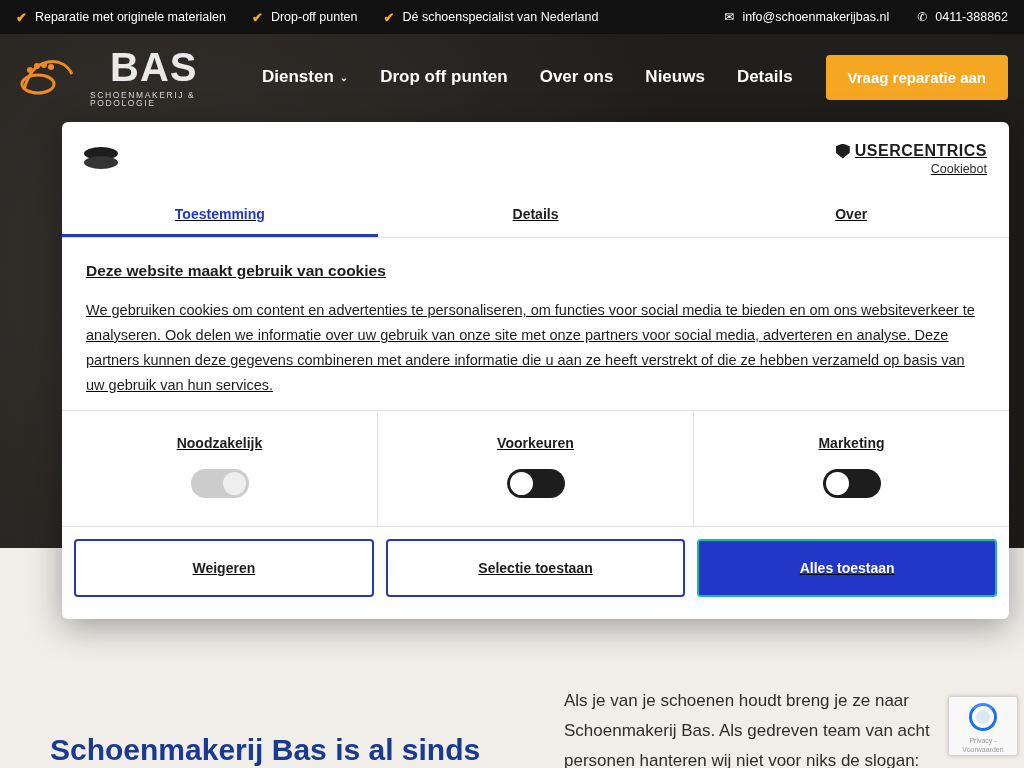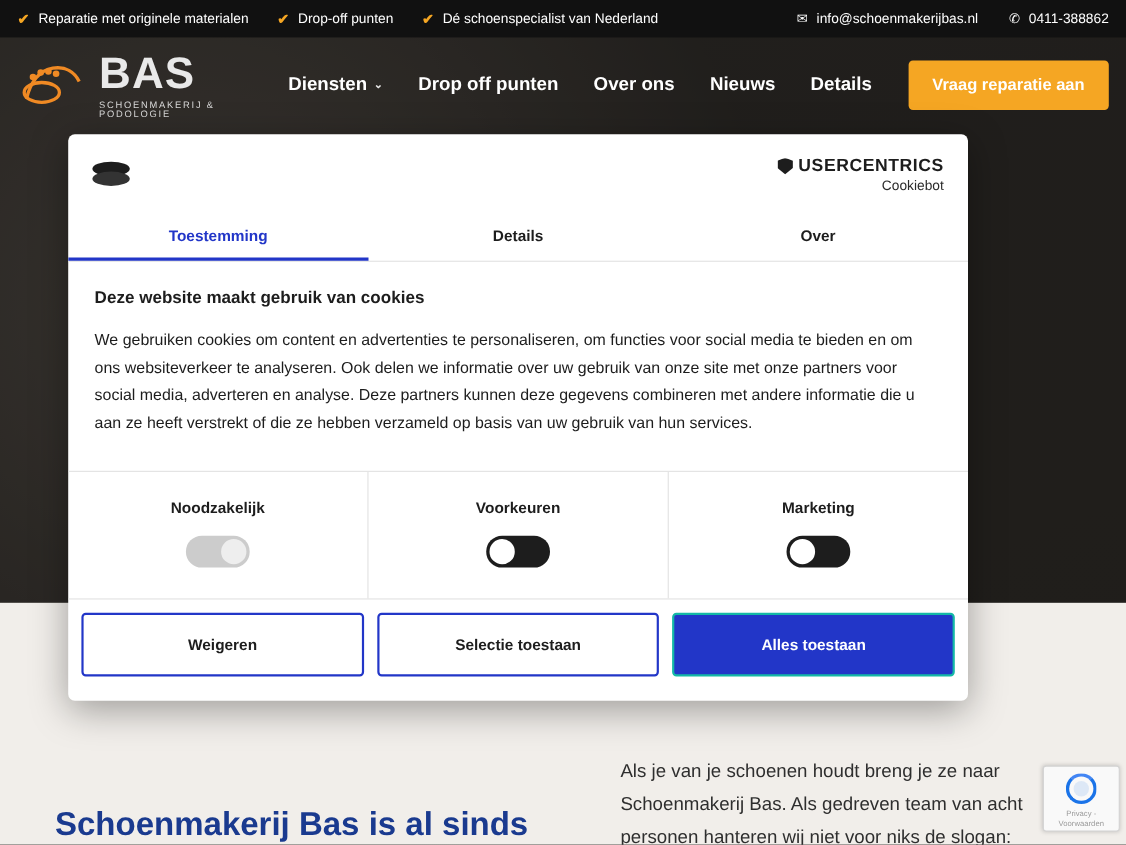--- a/index.html
+++ b/index.html
@@ -43,21 +43,21 @@
   .header {
     position: relative; z-index: 5;
     height: 86px;
     display: flex; align-items: center;
     padding: 0 16px 0 18px;
   }
   .logo { display: flex; align-items: center; gap: 10px; width: 220px; }
   .logo-mark { width: 62px; height: 54px; position: relative; }
   .logo-text { display: flex; flex-direction: column; line-height: 1; }
   .logo-bas {
-    font-size: 40px; font-weight: bold; color: #e9e9e9; letter-spacing: 1px;
+    font-size: 40px; font-weight: bold; color: #e9e9e9; letter-spacing: 1px; margin-left: 20px;
   }
   .logo-sub {
     font-size: 8.5px; color: #d8d8d8; letter-spacing: 1.6px; margin-top: 4px;
   }
   .nav {
     flex: 1;
     display: flex; align-items: center; gap: 32px;
     justify-content: flex-start;
     margin-left: 24px;
   }
@@ -113,26 +113,27 @@
   .rc-mark::after {
     content: ""; position: absolute; inset: 4px;
     border-radius: 50%; background: #1a73e8; opacity: .12;
   }
   .rc-txt { font-size: 7px; color: #9a9a9a; margin-top: 5px; text-align: center; line-height: 1.3; }
 
   
   .dialog {
     position: absolute;
     left: 62px; top: 122px;
-    width: 818px;
+    width: 947px;
     background: #ffffff;
     border-radius: 6px;
     box-shadow: 0 8px 34px rgba(0,0,0,.35);
     z-index: 20;
     overflow: hidden;
+    text-decoration: underline;
   }
   .dlg-head {
     display: flex; align-items: center; justify-content: space-between;
     padding: 20px 22px 14px 22px;
   }
   .cb-logo {
     width: 34px; height: 28px;
     position: relative;
   }
   .cb-logo .disk {
@@ -170,21 +171,21 @@
     box-shadow: inset 0 -3px 0 0 #2236c8;
   }
 
   .dlg-body { padding: 24px 24px 8px 24px; }
   .dlg-title { font-size: 15.5px; font-weight: bold; color: #1d1d1d; margin-bottom: 18px; }
   .dlg-text { font-size: 14.5px; line-height: 1.72; color: #1d1d1d; }
 
   .cats {
     display: flex;
     border-top: 1px solid #e2e2e2;
-    margin-top: 22px;
+    margin-top: 4px;
   }
   .cat {
     flex: 1;
     padding: 24px 0 28px 0;
     text-align: center;
     border-right: 1px solid #e2e2e2;
   }
   .cat:last-child { border-right: none; }
   .cat-label { font-size: 14px; font-weight: bold; color: #1d1d1d; margin-bottom: 18px; }
   .toggle {

